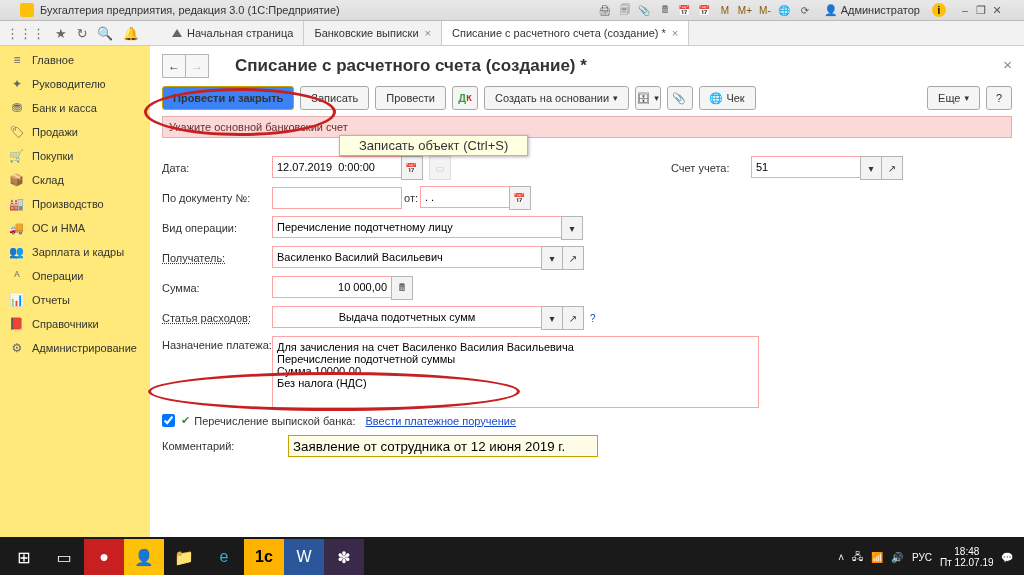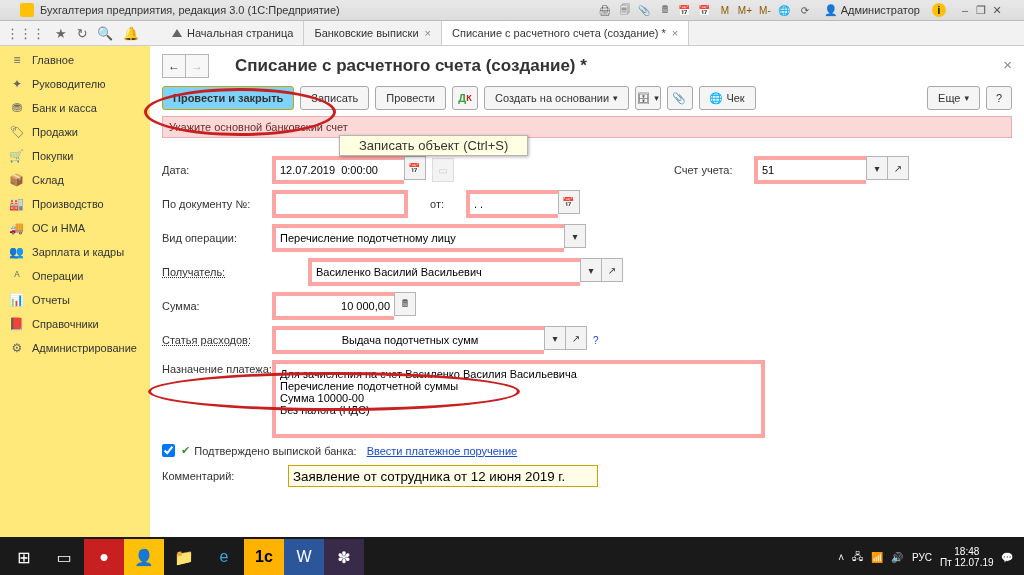--- a/index.html
+++ b/index.html
@@ -31,32 +31,32 @@
 .content{flex:1;padding:8px 12px 0 12px;position:relative;}
 .hdr-row{display:flex;align-items:center;margin-bottom:8px;}
 .navbtns{display:flex;}
 .navbtn{width:22px;height:22px;border:1px solid #b5b5b5;background:#f7f7f7;display:flex;align-items:center;justify-content:center;font-size:12px;cursor:pointer;}
 .navbtn+.navbtn{border-left:none;}
 .page-title{font-size:17px;margin-left:26px;font-weight:bold;color:#333;}
 .close-x{position:absolute;right:12px;top:10px;font-size:15px;color:#888;cursor:pointer;}
 
 .actionbar{display:flex;align-items:center;gap:6px;margin-bottom:6px;}
 .btn{height:22px;border:1px solid #a8a8a8;border-radius:3px;background:#f5f5f5;display:flex;align-items:center;padding:0 10px;cursor:pointer;font-size:11px;}
-.btn.primary{background:#7dd3fc;border-color:#c7a500;font-weight:bold;}
+.btn.primary{background:#3b82f6;border-color:#c7a500;font-weight:bold;}
 .btn.icon{padding:0;width:24px;justify-content:center;}
 .btn .dd{margin-left:4px;font-size:9px;}
 .spacer{flex:1;}
 .tooltip{position:absolute;background:#ffffe1;border:1px solid #b5b5b5;padding:2px 19px;font-size:13px;box-shadow:1px 1px 3px rgba(0,0,0,0.3);}
 
 .err-strip{background:#fbd9d9;border:1px solid #e7b0b0;padding:4px 6px;margin-bottom:18px;color:#6b2b2b;}
 
 .form-row{display:flex;align-items:center;margin-bottom:6px;}
 .form-label{width:110px;}
 .form-label.underline{text-decoration:underline dotted;}
-.input{height:20px;border:4px solid #fca5a5;background:#fff;padding:0 4px;font-size:11px;}
+.input{height:20px;border:1px solid #fca5a5;background:#fff;padding:0 4px;font-size:11px;}
 .in-grp{display:flex;}
 .in-grp .input{border-right:none;}
 .in-btn{width:20px;height:22px;border:1px solid #b5b5b5;background:#f3f3f3;display:flex;align-items:center;justify-content:center;font-size:10px;cursor:pointer;}
 .in-btn+.in-btn{border-left:none;}
 textarea.input{height:62px;width:477px;resize:none;padding:4px;font-family:Arial;font-size:11px;}
 .link{color:#1a4bcc;text-decoration:underline;cursor:pointer;}
 .comment-in{border:1px solid #c7a500;background:#fffde7;height:20px;width:300px;padding:0 4px;margin-left:16px;}
 
 .ellipse{position:absolute;border:3px solid #c82020;border-radius:50%;pointer-events:none;}
 
@@ -230,39 +230,39 @@
       <div class="in-grp">
         <input class="input" style="width: 100px;" value="51">
         <div class="in-btn">▾</div>
         <div class="in-btn">↗</div>
       </div>
     </div>
 
     <div class="form-row">
       <div class="form-label">По документу №:</div>
       <input class="input" style="width: 120px;">
-      <span style="margin:0 22px">от:</span>
+      <span style="margin:0 2px">от:</span>
       <div class="in-grp">
         <input class="input" style="width: 80px;" value=". .">
         <div class="in-btn">📅</div>
       </div>
     </div>
 
     <div class="form-row">
       <div class="form-label">Вид операции:</div>
       <div class="in-grp">
         <input class="input" style="width: 280px;" value="Перечисление подотчетному лицу">
         <div class="in-btn">▾</div>
       </div>
     </div>
 
     <div class="form-row">
       <div class="form-label underline">Получатель:</div>
       <div class="in-grp">
-        <input class="input" style="width: 260px; margin-left: 36px;" value="Василенко Василий Васильевич">
+        <input class="input" style="width: 260px;" value="Василенко Василий Васильевич">
         <div class="in-btn">▾</div>
         <div class="in-btn">↗</div>
       </div>
     </div>
 
     <div class="form-row">
       <div class="form-label">Сумма:</div>
       <div class="in-grp">
         <input class="input" style="width: 110px; text-align: right;" value="10 000,00">
         <div class="in-btn">🖩</div>
@@ -283,21 +283,21 @@
       <div class="form-label" style="padding-top:3px">Назначение платежа:</div>
       <textarea class="input" style="">Для зачисления на счет Василенко Василия Васильевича
 Перечисление подотчетной суммы
 Сумма 10000-00
 Без налога (НДС)</textarea>
     </div>
 
     <div class="form-row" style="margin-top:6px">
       <input type="checkbox" checked="" style="margin: 0px 6px 0px 0px;">
       <span class="green-dot" style="margin-right:4px">✔</span>
-      <span>Подтверждено выпиской банка:</span>
+      <span>Перечисление выпиской банка:</span>
       <span style="width:10px"></span>
       <span class="link">Ввести платежное поручение</span>
     </div>
 
     <div class="form-row" style="margin-top:8px">
       <div class="form-label">Комментарий:</div>
       <input class="comment-in" value="Заявление от сотрудника от 12 июня 2019 г." style="">
     </div>
 
     <div class="ellipse" style="left:-6px;top:42px;width:186px;height:42px;"></div>

